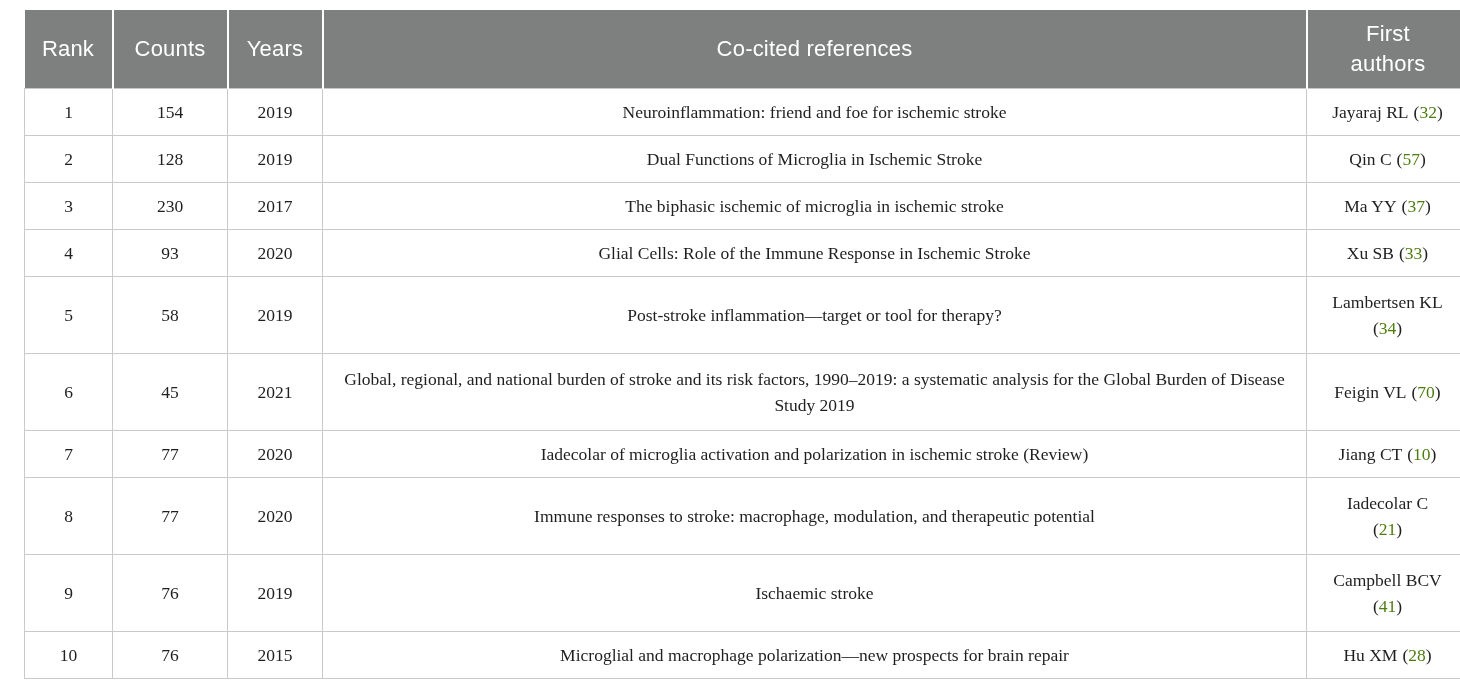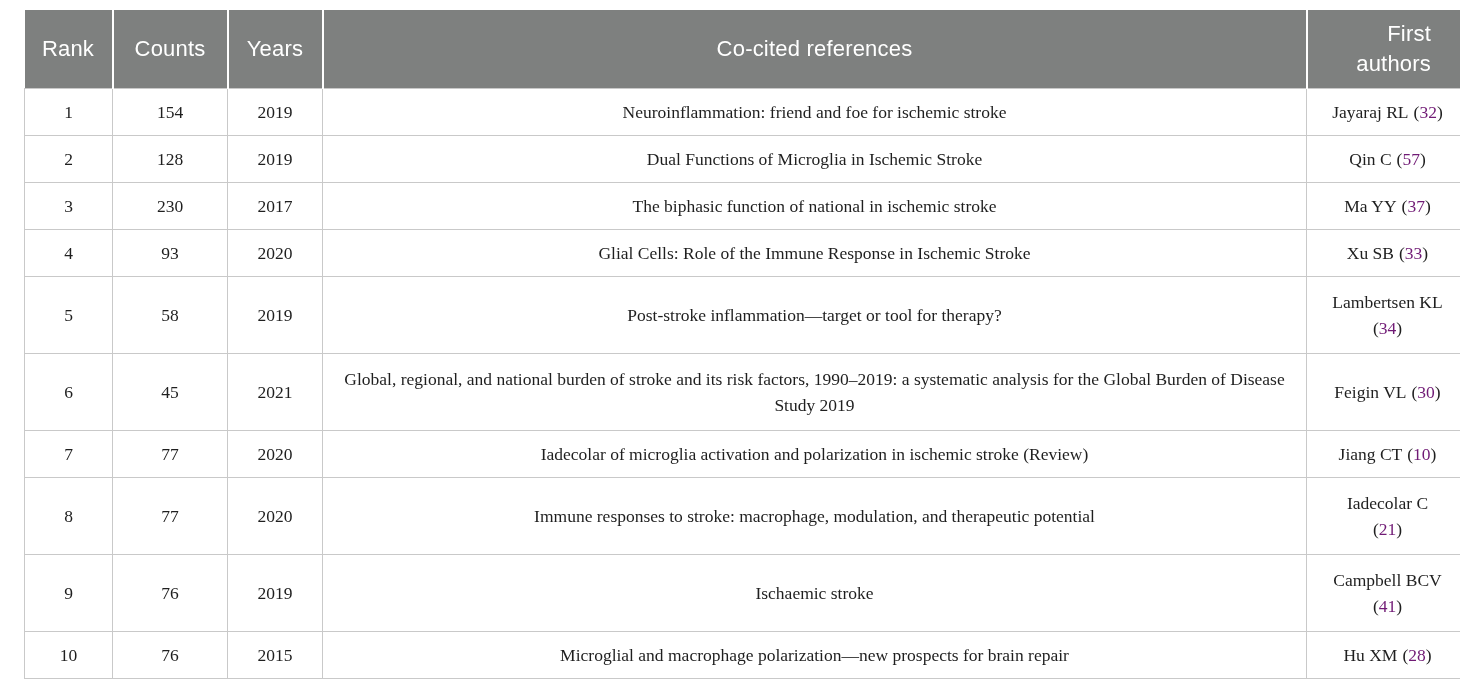--- a/index.html
+++ b/index.html
@@ -30,37 +30,36 @@
     vertical-align: middle;
     padding: 0 4px;
     letter-spacing: 0.2px;
   }
   thead th + th { border-left: 2px solid #ffffff; }
   thead th .th-narrow {
     display: block;
     max-width: 86px;
     margin: 0 auto;
     line-height: 1.35;
-    text-align: right;
   }
   
   tbody td {
     border: 1px solid #c9c9c9;
     font-family: "Liberation Serif", "DejaVu Serif", serif;
     font-size: 17.5px;
     color: #1f1f1f;
     text-align: center;
     vertical-align: middle;
     padding: 6px 8px;
     line-height: 1.5;
   }
   tr.reg  { height: 47px; }
   tr.tall { height: 77px; }
   .cite-group { margin-left: 5px; white-space: nowrap; }
-  .cite-num { color: #701a75; }
+  .cite-num { color: #4d7c0f; }
   td.stack .cite-group { display: block; margin-left: 0; }
 </style>
 </head>
 <body>
 
 <div class="page">
   <table class="cocited">
     <colgroup>
       <col style="width:88px">
         <col style="width:115px">
@@ -91,21 +90,21 @@
         <td>2</td>
         <td>128</td>
         <td>2019</td>
         <td>Dual Functions of Microglia in Ischemic Stroke</td>
         <td><span>Qin C</span><span class="cite-group"><span>(</span><span class="cite-num">57</span><span>)</span></span></td>
       </tr>
       <tr class="reg">
         <td>3</td>
         <td>230</td>
         <td>2017</td>
-        <td>The biphasic function of national in ischemic stroke</td>
+        <td>The biphasic ischemic of microglia in ischemic stroke</td>
         <td><span>Ma YY</span><span class="cite-group"><span>(</span><span class="cite-num">37</span><span>)</span></span></td>
       </tr>
       <tr class="reg">
         <td>4</td>
         <td>93</td>
         <td>2020</td>
         <td>Glial Cells: Role of the Immune Response in Ischemic Stroke</td>
         <td><span>Xu SB</span><span class="cite-group"><span>(</span><span class="cite-num">33</span><span>)</span></span></td>
       </tr>
       <tr class="tall">
@@ -113,21 +112,21 @@
         <td>58</td>
         <td>2019</td>
         <td>Post-stroke inflammation—target or tool for therapy?</td>
         <td class="stack"><span>Lambertsen KL</span><span class="cite-group"><span>(</span><span class="cite-num">34</span><span>)</span></span></td>
       </tr>
       <tr class="tall">
         <td>6</td>
         <td>45</td>
         <td>2021</td>
         <td>Global, regional, and national burden of stroke and its risk factors, 1990–2019: a systematic analysis for the Global Burden of Disease Study 2019</td>
-        <td><span>Feigin VL</span><span class="cite-group"><span>(</span><span class="cite-num">30</span><span>)</span></span></td>
+        <td><span>Feigin VL</span><span class="cite-group"><span>(</span><span class="cite-num">70</span><span>)</span></span></td>
       </tr>
       <tr class="reg">
         <td>7</td>
         <td>77</td>
         <td>2020</td>
         <td>Iadecolar of microglia activation and polarization in ischemic stroke (Review)</td>
         <td><span>Jiang CT</span><span class="cite-group"><span>(</span><span class="cite-num">10</span><span>)</span></span></td>
       </tr>
       <tr class="tall">
         <td>8</td>

